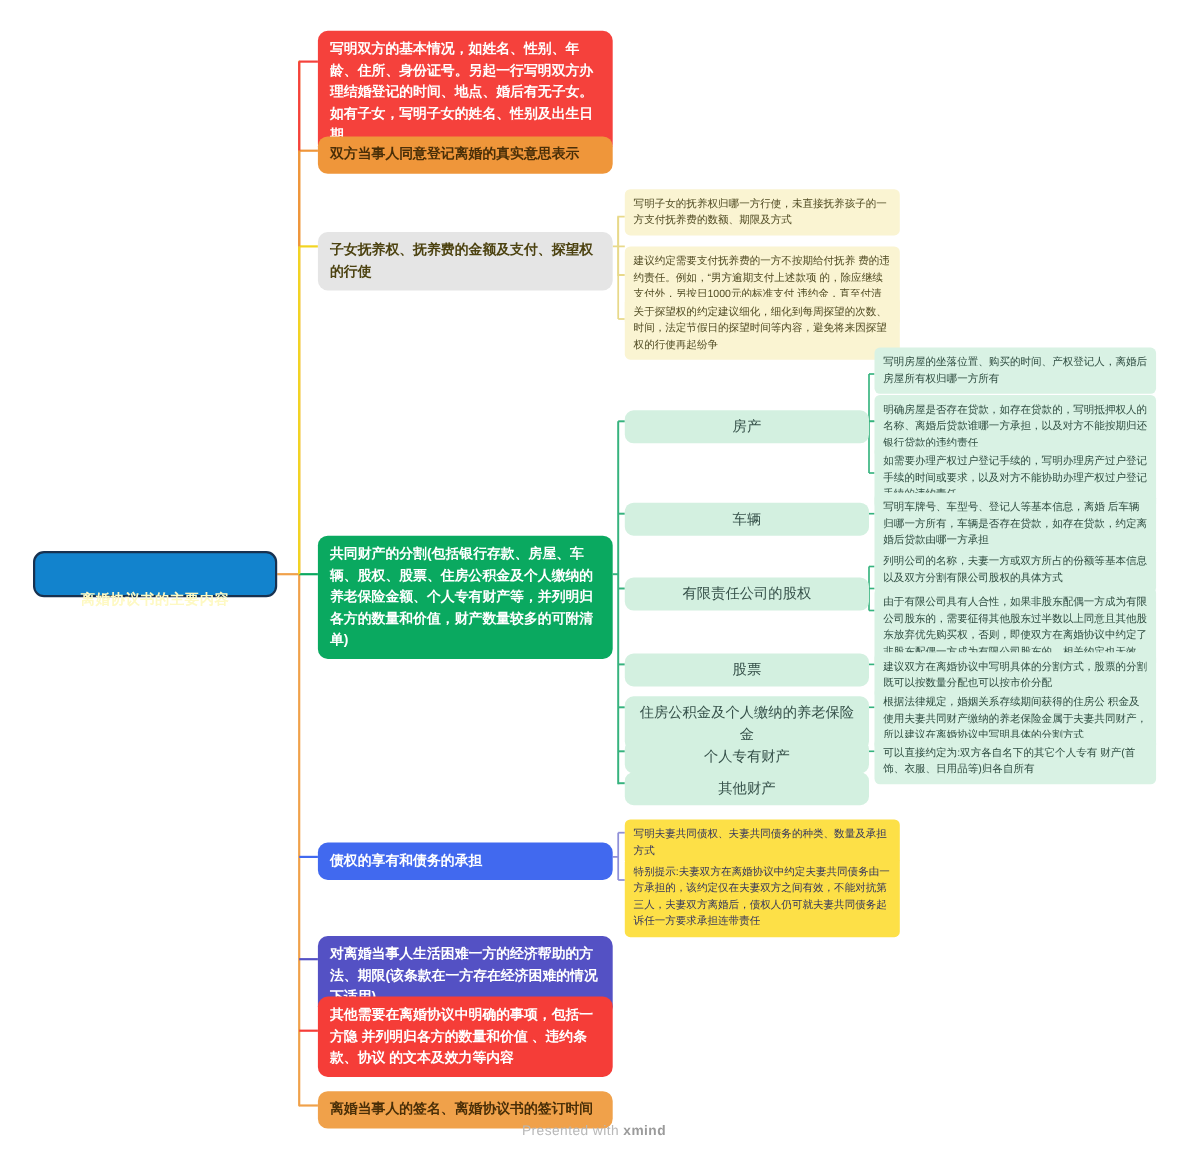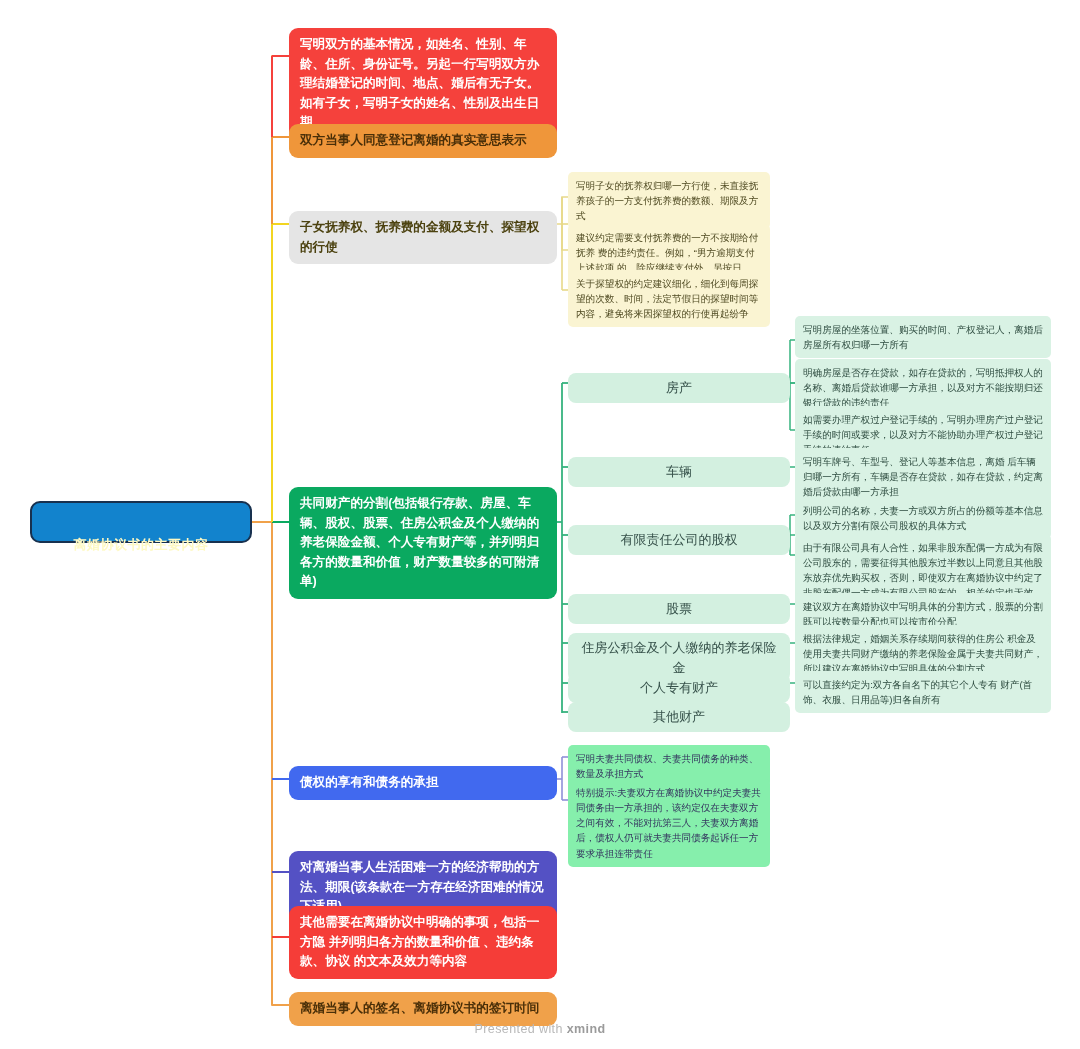--- a/index.html
+++ b/index.html
@@ -101,24 +101,24 @@
   }
   .note .txt {
     font-size: 9.6px;
     line-height: 1.58;
     display: block;
   }
   .note.cream  { background: #faf4d2; }
   .note.cream .txt  { color: #4f4a22; }
   .note.mint   { background: #d9f2e4; }
   .note.mint .txt   { color: #2f4d41; }
-  .note.lilac  { background: #86efac; }
+  .note.lilac  { background: #fde047; }
   .note.lilac .txt  { color: #33345e; }
 
-  .note.col-mid   { left: 568px; width: 202px; }
+  .note.col-mid   { left: 568px; width: 250px; }
   .note.col-right { left: 795px; width: 256px; }
 
   
   .footer {
     position: absolute;
     left: 0; top: 1019px;
     width: 1080px;
     text-align: center;
     z-index: 6;
   }

